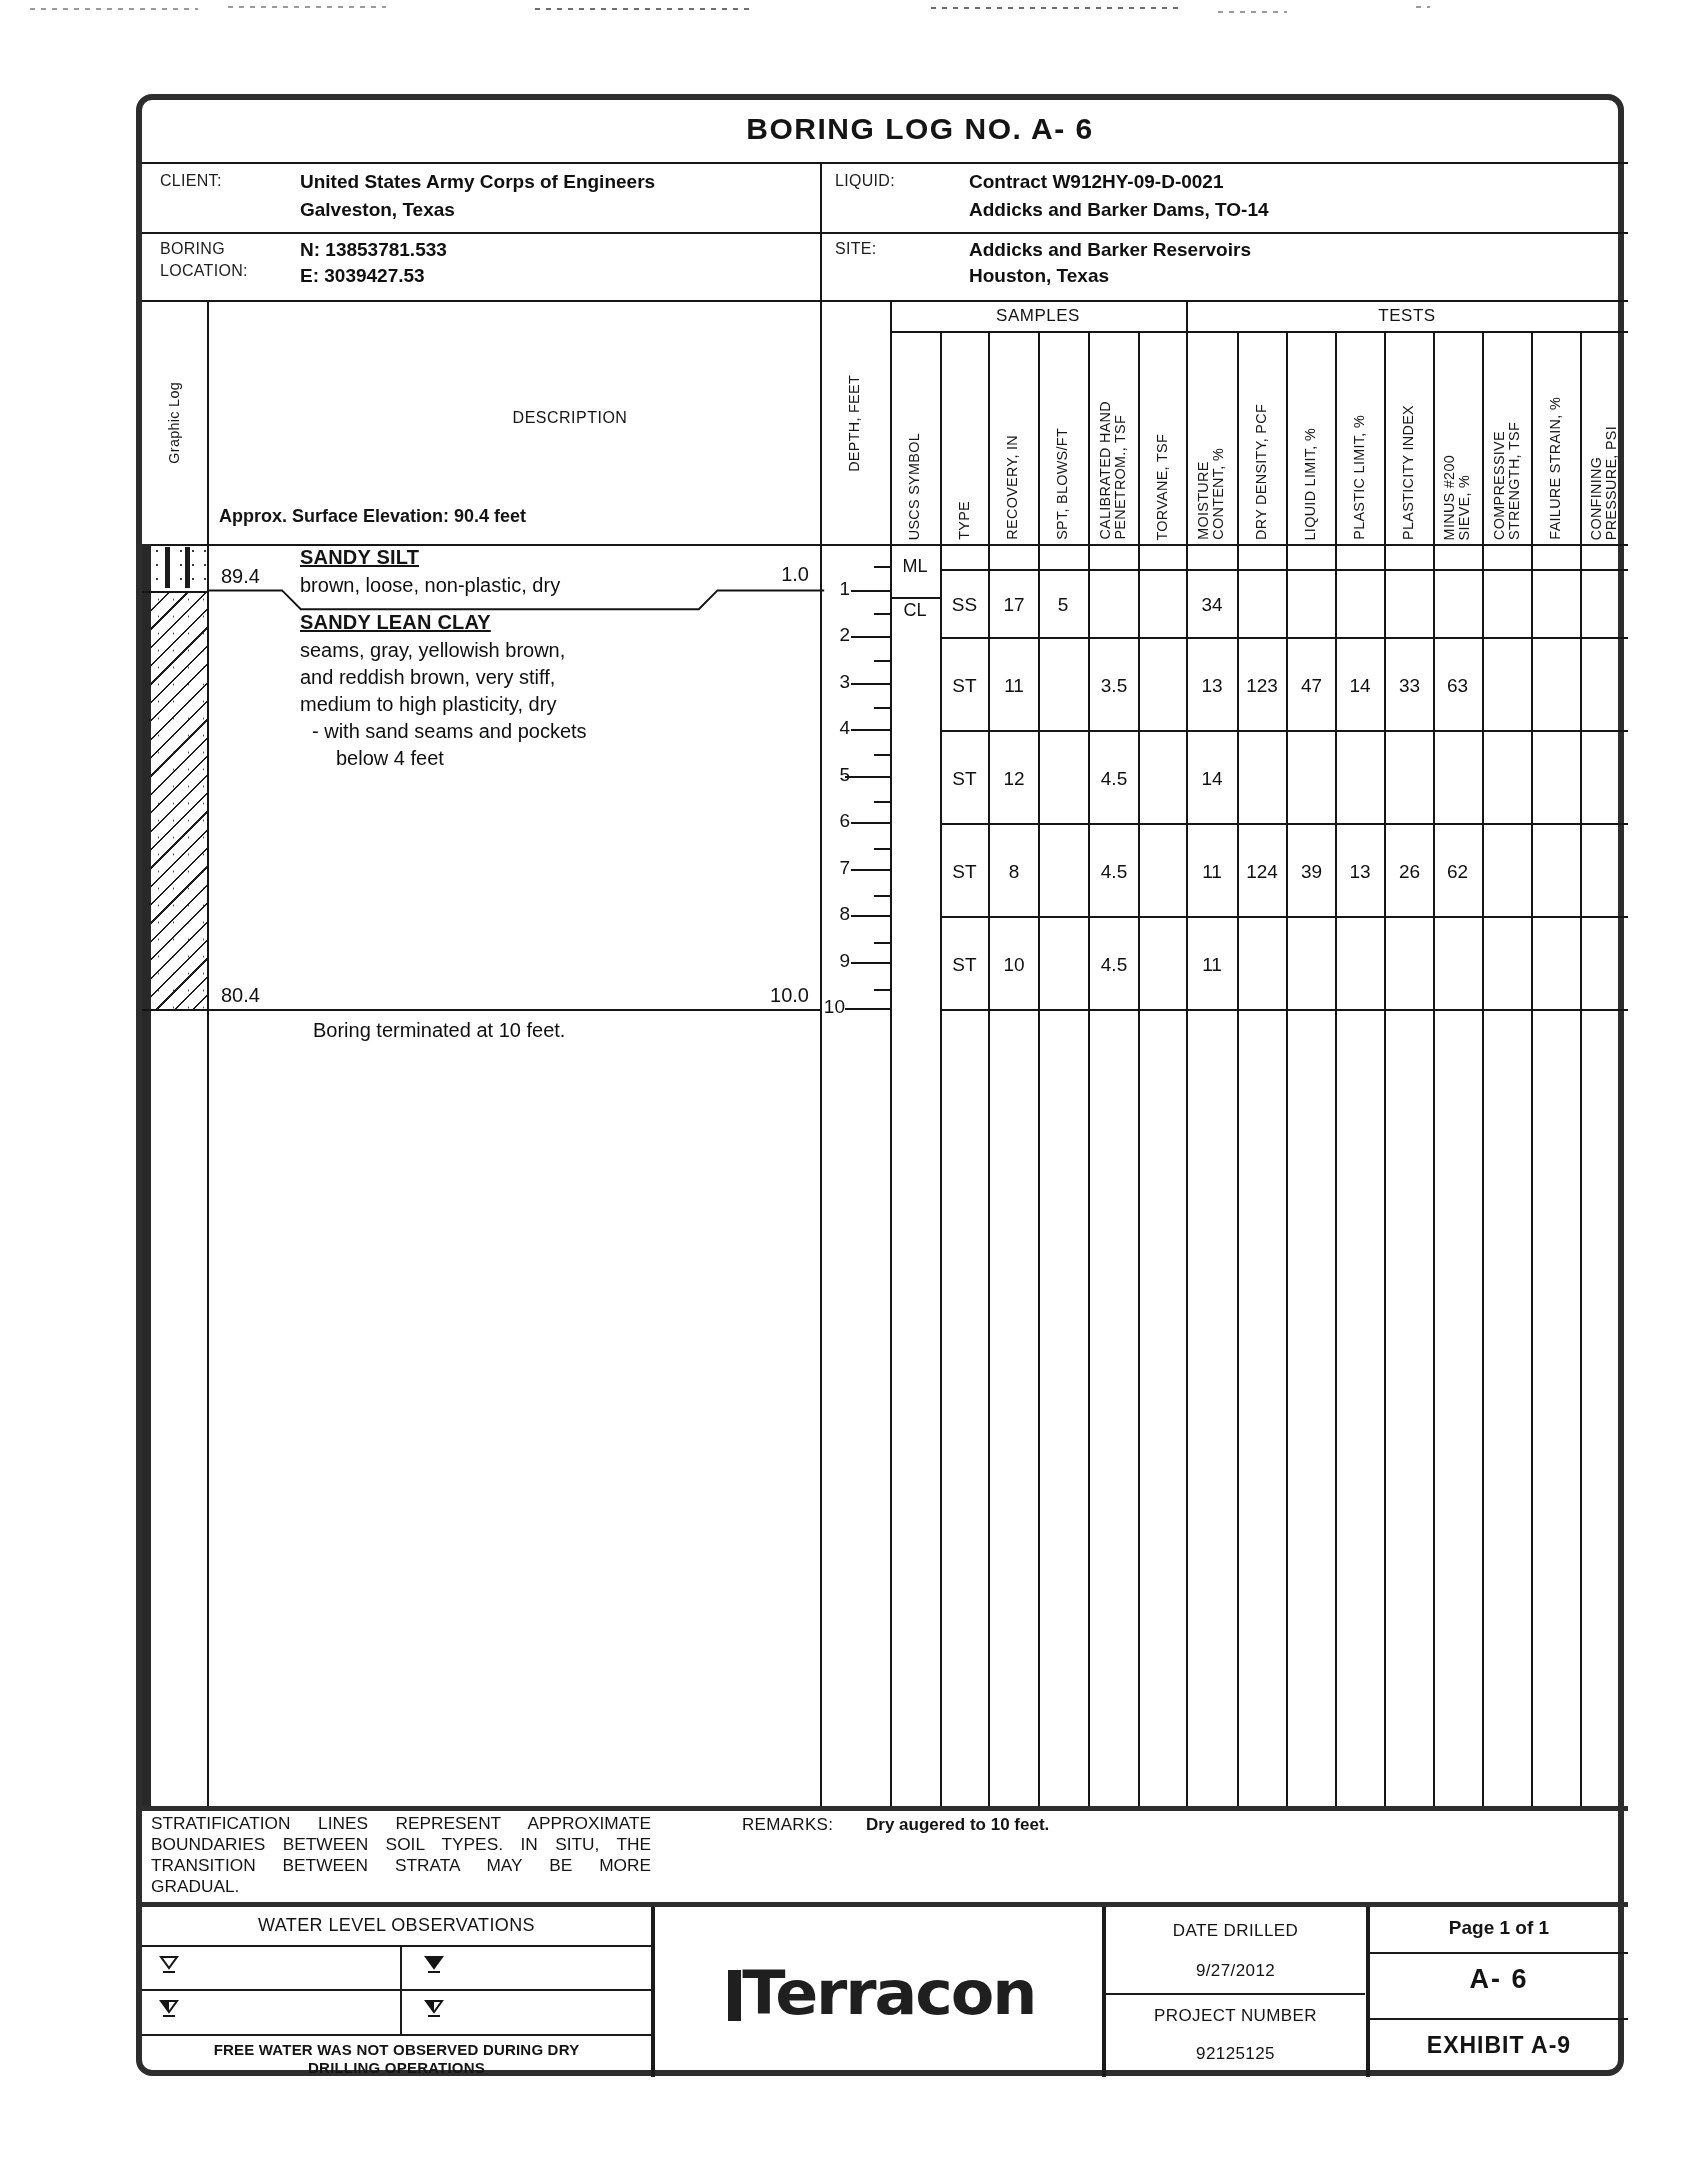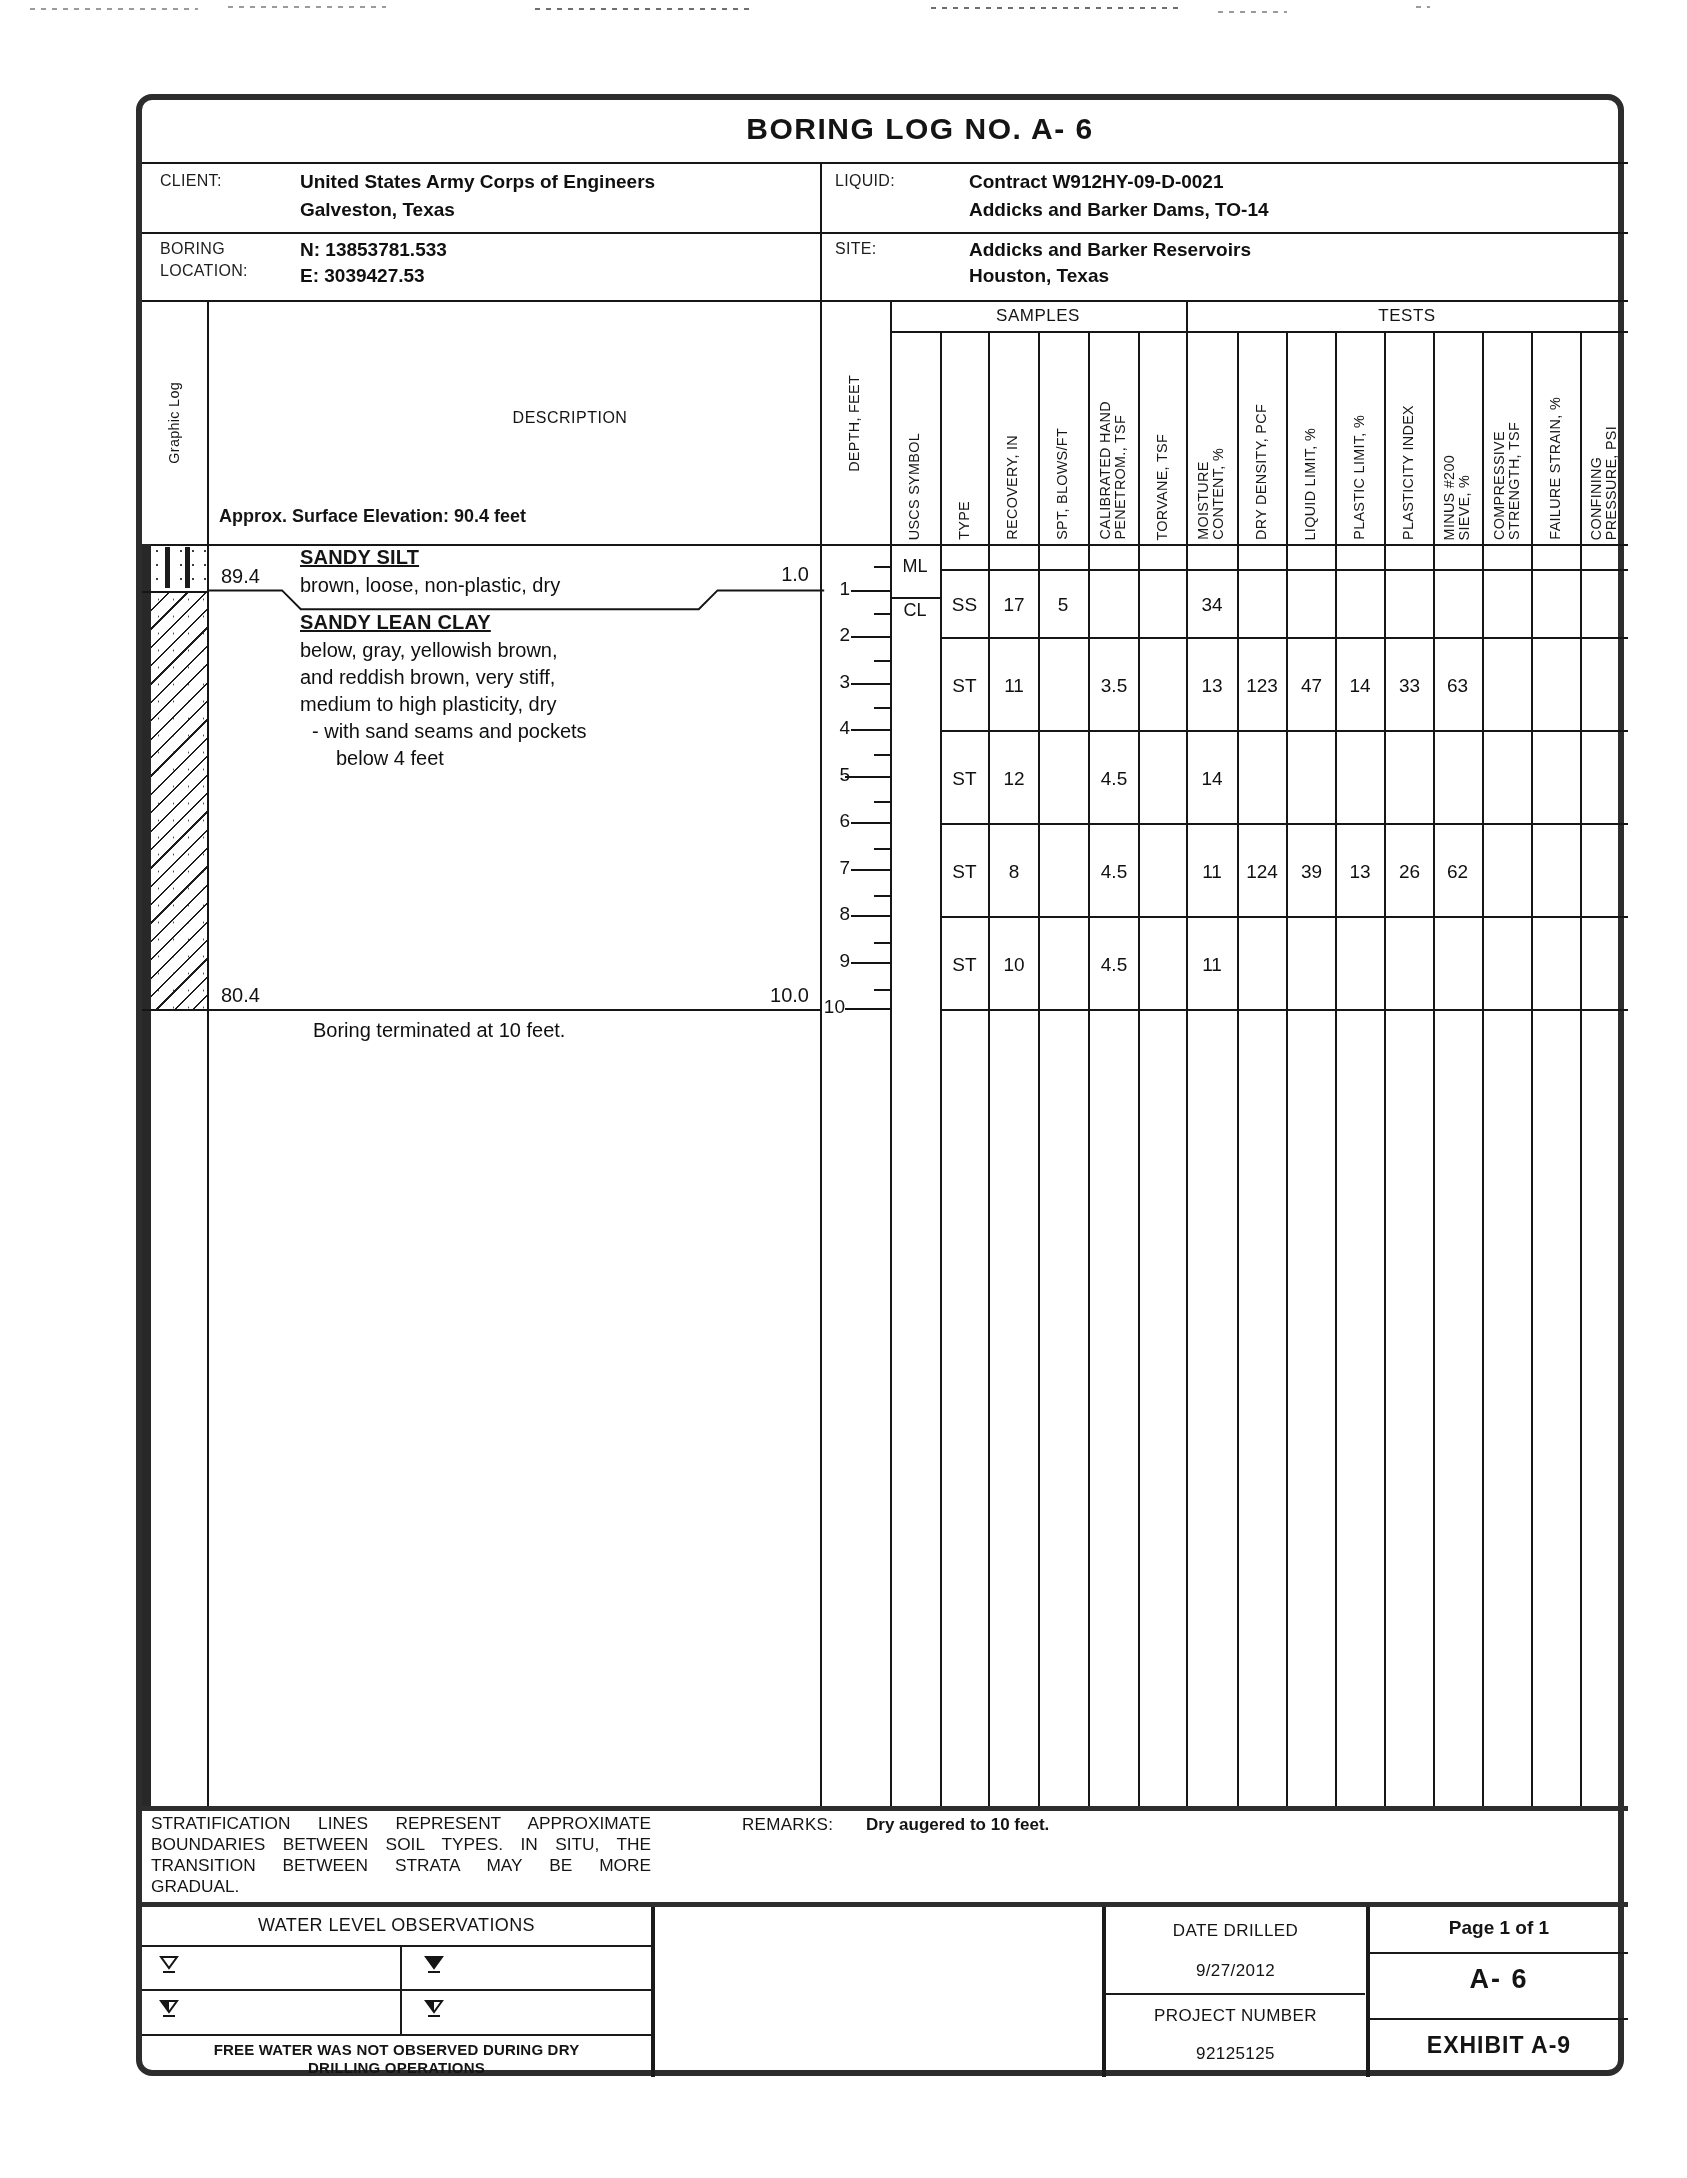--- a/index.html
+++ b/index.html
@@ -181,21 +181,21 @@
       <svg class="abs" style="left:0;top:0;" width="683" height="79" viewBox="0 0 690 80">
         <path d="M66 47 H141 L160 66 H563 L582 47 H690" stroke="#141414" stroke-width="2" fill="none"></path>
       </svg>
 
       <div class="abs elev" style="left:79px;top:21px;">89.4</div>
       <div class="abs elev" style="left:535px;top:19px;width:132px;text-align:right;">1.0</div>
       <div class="abs soilname" style="left:158px;top:2px;">SANDY SILT</div>
       <div class="abs soiltext" style="left:158px;top:28px;">brown, loose, non-plastic, dry</div>
 
       <div class="abs soilname" style="left:158px;top:67px;">SANDY LEAN CLAY</div>
-      <div class="abs soiltext" style="left:158px;top:93px;">below, gray, yellowish brown,</div>
+      <div class="abs soiltext" style="left:158px;top:93px;">seams, gray, yellowish brown,</div>
       <div class="abs soiltext" style="left:158px;top:120px;">and reddish brown, very stiff,</div>
       <div class="abs soiltext" style="left:158px;top:147px;">medium to high plasticity, dry</div>
       <div class="abs soiltext" style="left:170px;top:174px;">- with sand seams and pockets</div>
       <div class="abs soiltext" style="left:194px;top:201px;">below 4 feet</div>
 
       <div class="abs elev" style="left:79px;top:440px;">80.4</div>
       <div class="abs elev" style="left:535px;top:440px;width:132px;text-align:right;">10.0</div>
       <div class="abs soiltext" style="left:171px;top:473px;">Boring terminated at 10 feet.</div>
 
       <div class="abs" style="left:732px;top:0;width:17px;height:465px;background:repeating-linear-gradient(to bottom,transparent 0 22px,#151515 22px 24px,transparent 24px 47px);"></div>
@@ -325,20 +325,24 @@
         </svg>
       <svg class="abs" style="left:280px;top:91px;" width="24" height="22" viewBox="0 0 24 22">
         <polygon points="4,3 20,3 12,14" fill="none" stroke="#151515" stroke-width="2"></polygon>
           <polygon points="4,3 12,3 12,14" fill="#151515"></polygon>
           <rect x="6" y="17" width="12" height="2" fill="#151515"></rect>
         </svg>
       <div class="abs fsmall" style="left:0;top:133px;width:509px;text-align:center;">FREE WATER WAS NOT OBSERVED DURING DRY</div>
       <div class="abs fsmall" style="left:0;top:151px;width:509px;text-align:center;">DRILLING OPERATIONS</div>
       <div class="wl-line thick" style="left:509px;top:0;width:4px;height:170px;"></div>
 
+      <div class="abs" style="left:513px;top:0;width:447px;height:170px;display:flex;align-items:center;justify-content:center;">
+        <div class="logo-bar"></div>
+        <span class="logo-text">Terracon</span>
+      </div>
       <div class="wl-line thick" style="left:960px;top:0;width:4px;height:170px;"></div>
 
       <div class="abs fdate" style="left:964px;top:14px;width:259px;">DATE DRILLED</div>
       <div class="abs fdate" style="left:964px;top:54px;width:259px;">9/27/2012</div>
       <div class="wl-line" style="left:964px;top:86px;width:259px;height:2px;"></div>
       <div class="abs fdate" style="left:964px;top:99px;width:259px;">PROJECT NUMBER</div>
       <div class="abs fdate" style="left:964px;top:137px;width:259px;">92125125</div>
       <div class="wl-line thick" style="left:1224px;top:0;width:4px;height:170px;"></div>
 
       <div class="abs" style="left:1228px;top:10px;width:258px;text-align:center;font-size:19px;font-weight:bold;">Page 1 of 1</div>

